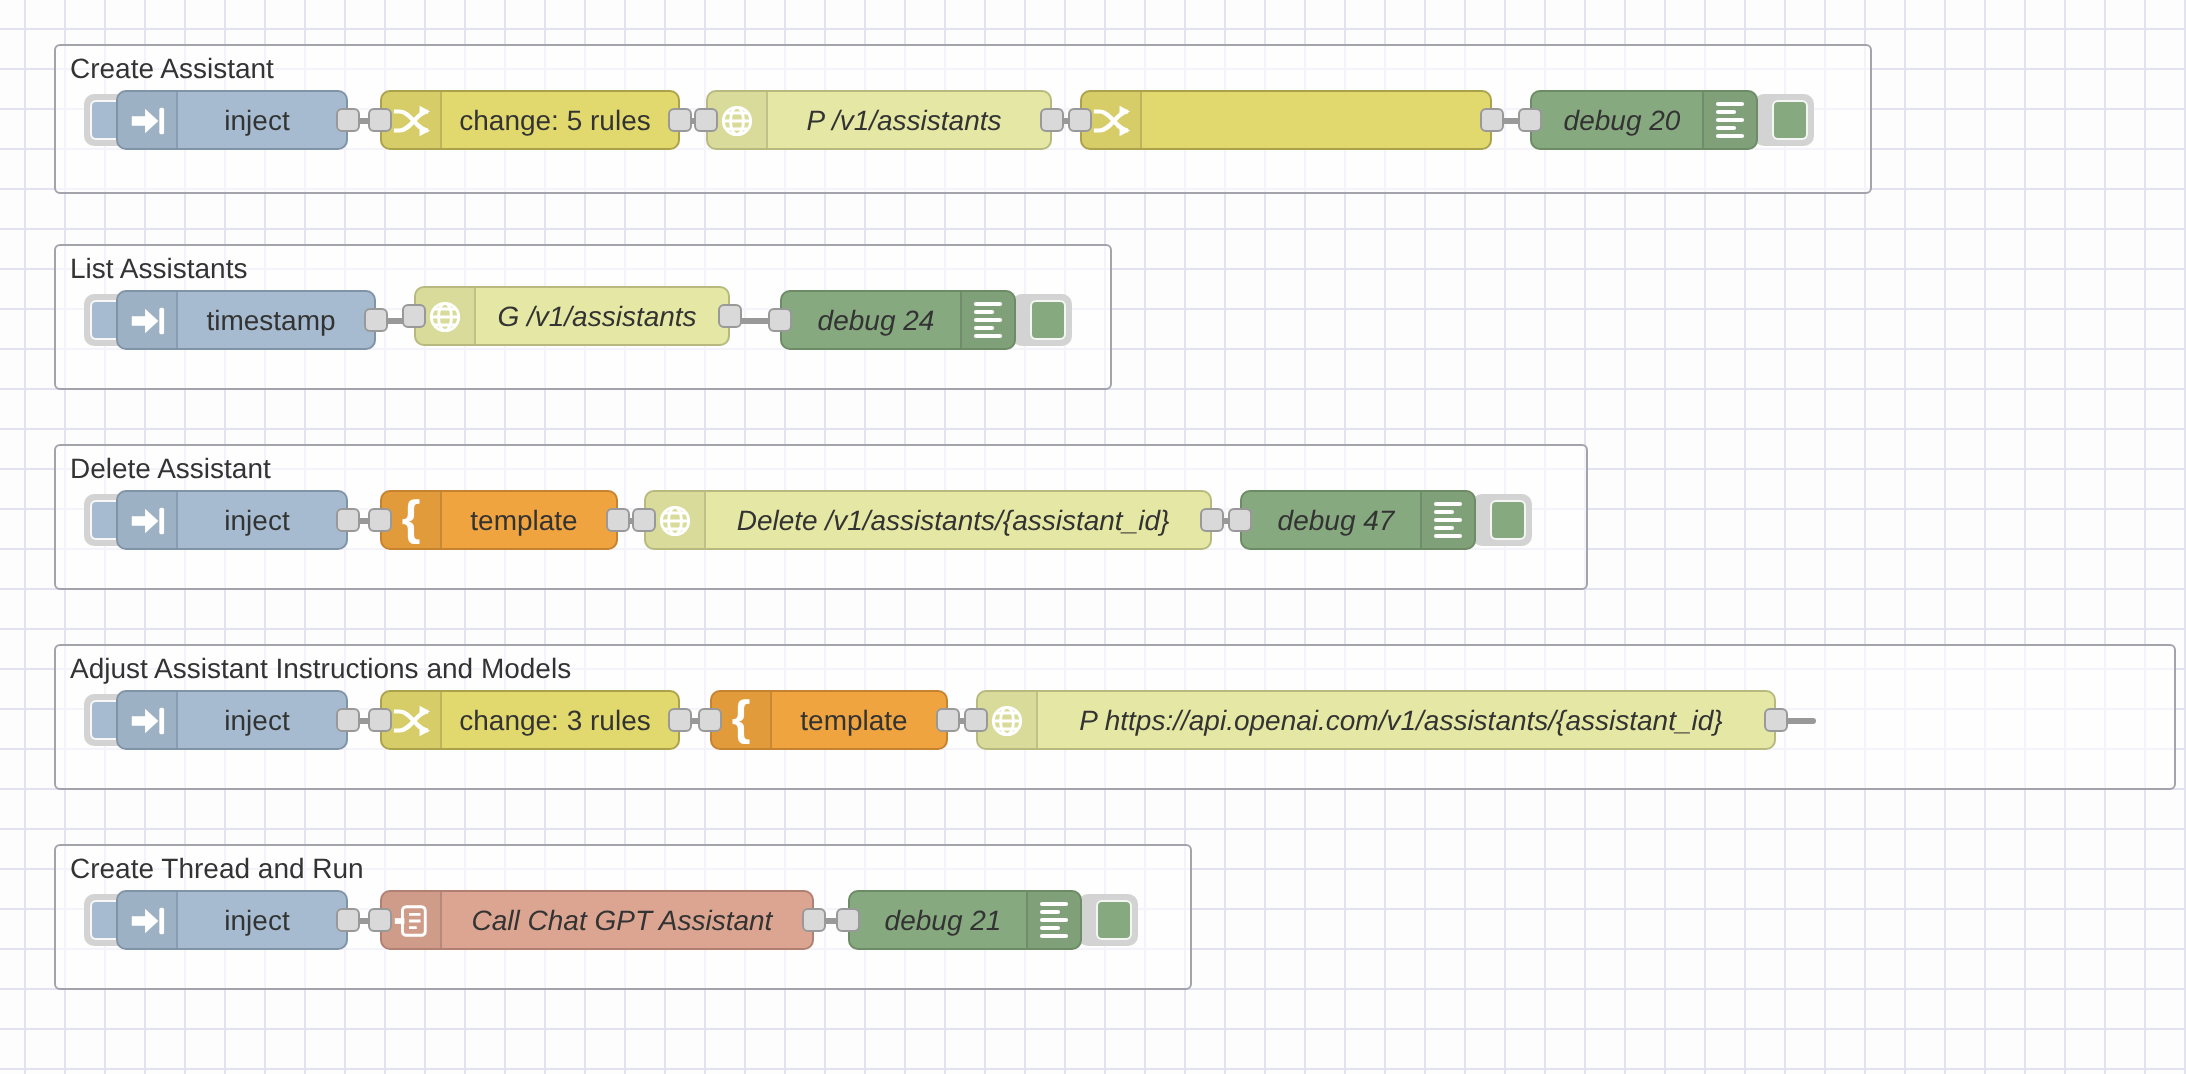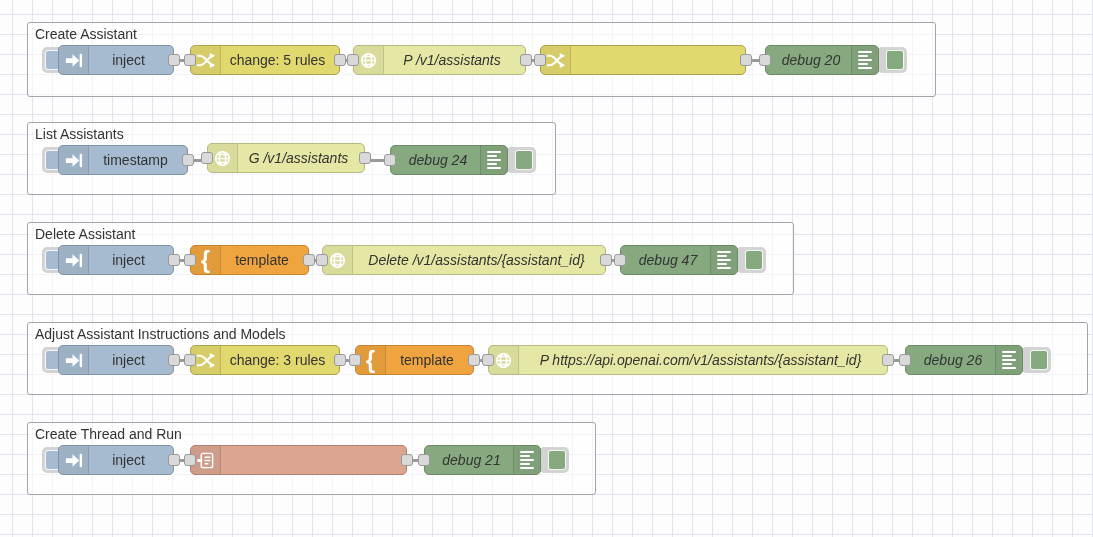--- a/index.html
+++ b/index.html
@@ -352,40 +352,20 @@
               <ellipse cx="10" cy="10" rx="3.4" ry="7.2"></ellipse>
               <path d="M2.8 10h14.4M4 5.8h12M4 14.2h12"></path>
             </svg>
           </span>
         </div>
         <div class="node-label lbl-left italic">P https://api.openai.com/v1/assistants/{assistant_id}</div>
       </div>
       <div class="port port-in"></div>
       <div class="port port-out"></div>
     </div>
-    <div class="node" style="left: 905px; top: 345px; width: 118px;">
-      <div class="btn right">
-        <div class="btn-inner" style="background: rgb(135, 169, 128);"></div>
-      </div>
-      <div class="node-body" style="background: rgb(135, 169, 128); border-color: rgb(109, 139, 101);">
-        <div class="icon-strip side-right">
-          <span>
-            <span class="dbg-lines">
-              <i style="width:14px"></i>
-              <i style="width:10px"></i>
-              <i style="width:14px"></i>
-              <i style="width:10px"></i>
-              <i style="width:14px"></i>
-            </span>
-          </span>
-        </div>
-        <div class="node-label lbl-right italic">debug 26</div>
-      </div>
-      <div class="port port-in"></div>
-    </div>
     <div class="group" style="left: 27px; top: 422px; width: 569px; height: 73px;">
       <div class="group-label">Create Thread and Run</div>
     </div>
     <div class="wire" style="left: 171px; top: 459px; width: 22px; background: rgb(153, 153, 153);"></div>
     <div class="wire" style="left: 404px; top: 459px; width: 23px; background: rgb(153, 153, 153);"></div>
     <div class="node" style="left: 58px; top: 445px; width: 116px;">
       <div class="btn left">
         <div class="btn-inner" style="background: rgb(166, 187, 207);"></div>
       </div>
       <div class="node-body" style="background: rgb(166, 187, 207); border-color: rgb(128, 147, 167);">
@@ -405,20 +385,21 @@
       <div class="node-body" style="background: rgb(219, 165, 146); border-color: rgb(178, 128, 115);">
         <div class="icon-strip side-left">
           <span>
             <svg width="19" height="19" viewBox="0 0 20 20" fill="none" stroke="#fff" stroke-width="1.5">
               <rect x="5.5" y="2.5" width="12" height="15" rx="2"></rect>
               <path d="M9 6.5h6M9 10h6M9 13.5h4"></path>
               <rect x="1.5" y="8.5" width="5" height="3" fill="#fff" stroke="none"></rect>
             </svg>
           </span>
         </div>
+        <div class="node-label lbl-left italic">Call Chat GPT Assistant</div>
       </div>
       <div class="port port-in"></div>
       <div class="port port-out"></div>
     </div>
     <div class="node" style="left: 424px; top: 445px; width: 117px;">
       <div class="btn right">
         <div class="btn-inner" style="background: rgb(135, 169, 128);"></div>
       </div>
       <div class="node-body" style="background: rgb(135, 169, 128); border-color: rgb(109, 139, 101);">
         <div class="icon-strip side-right">

